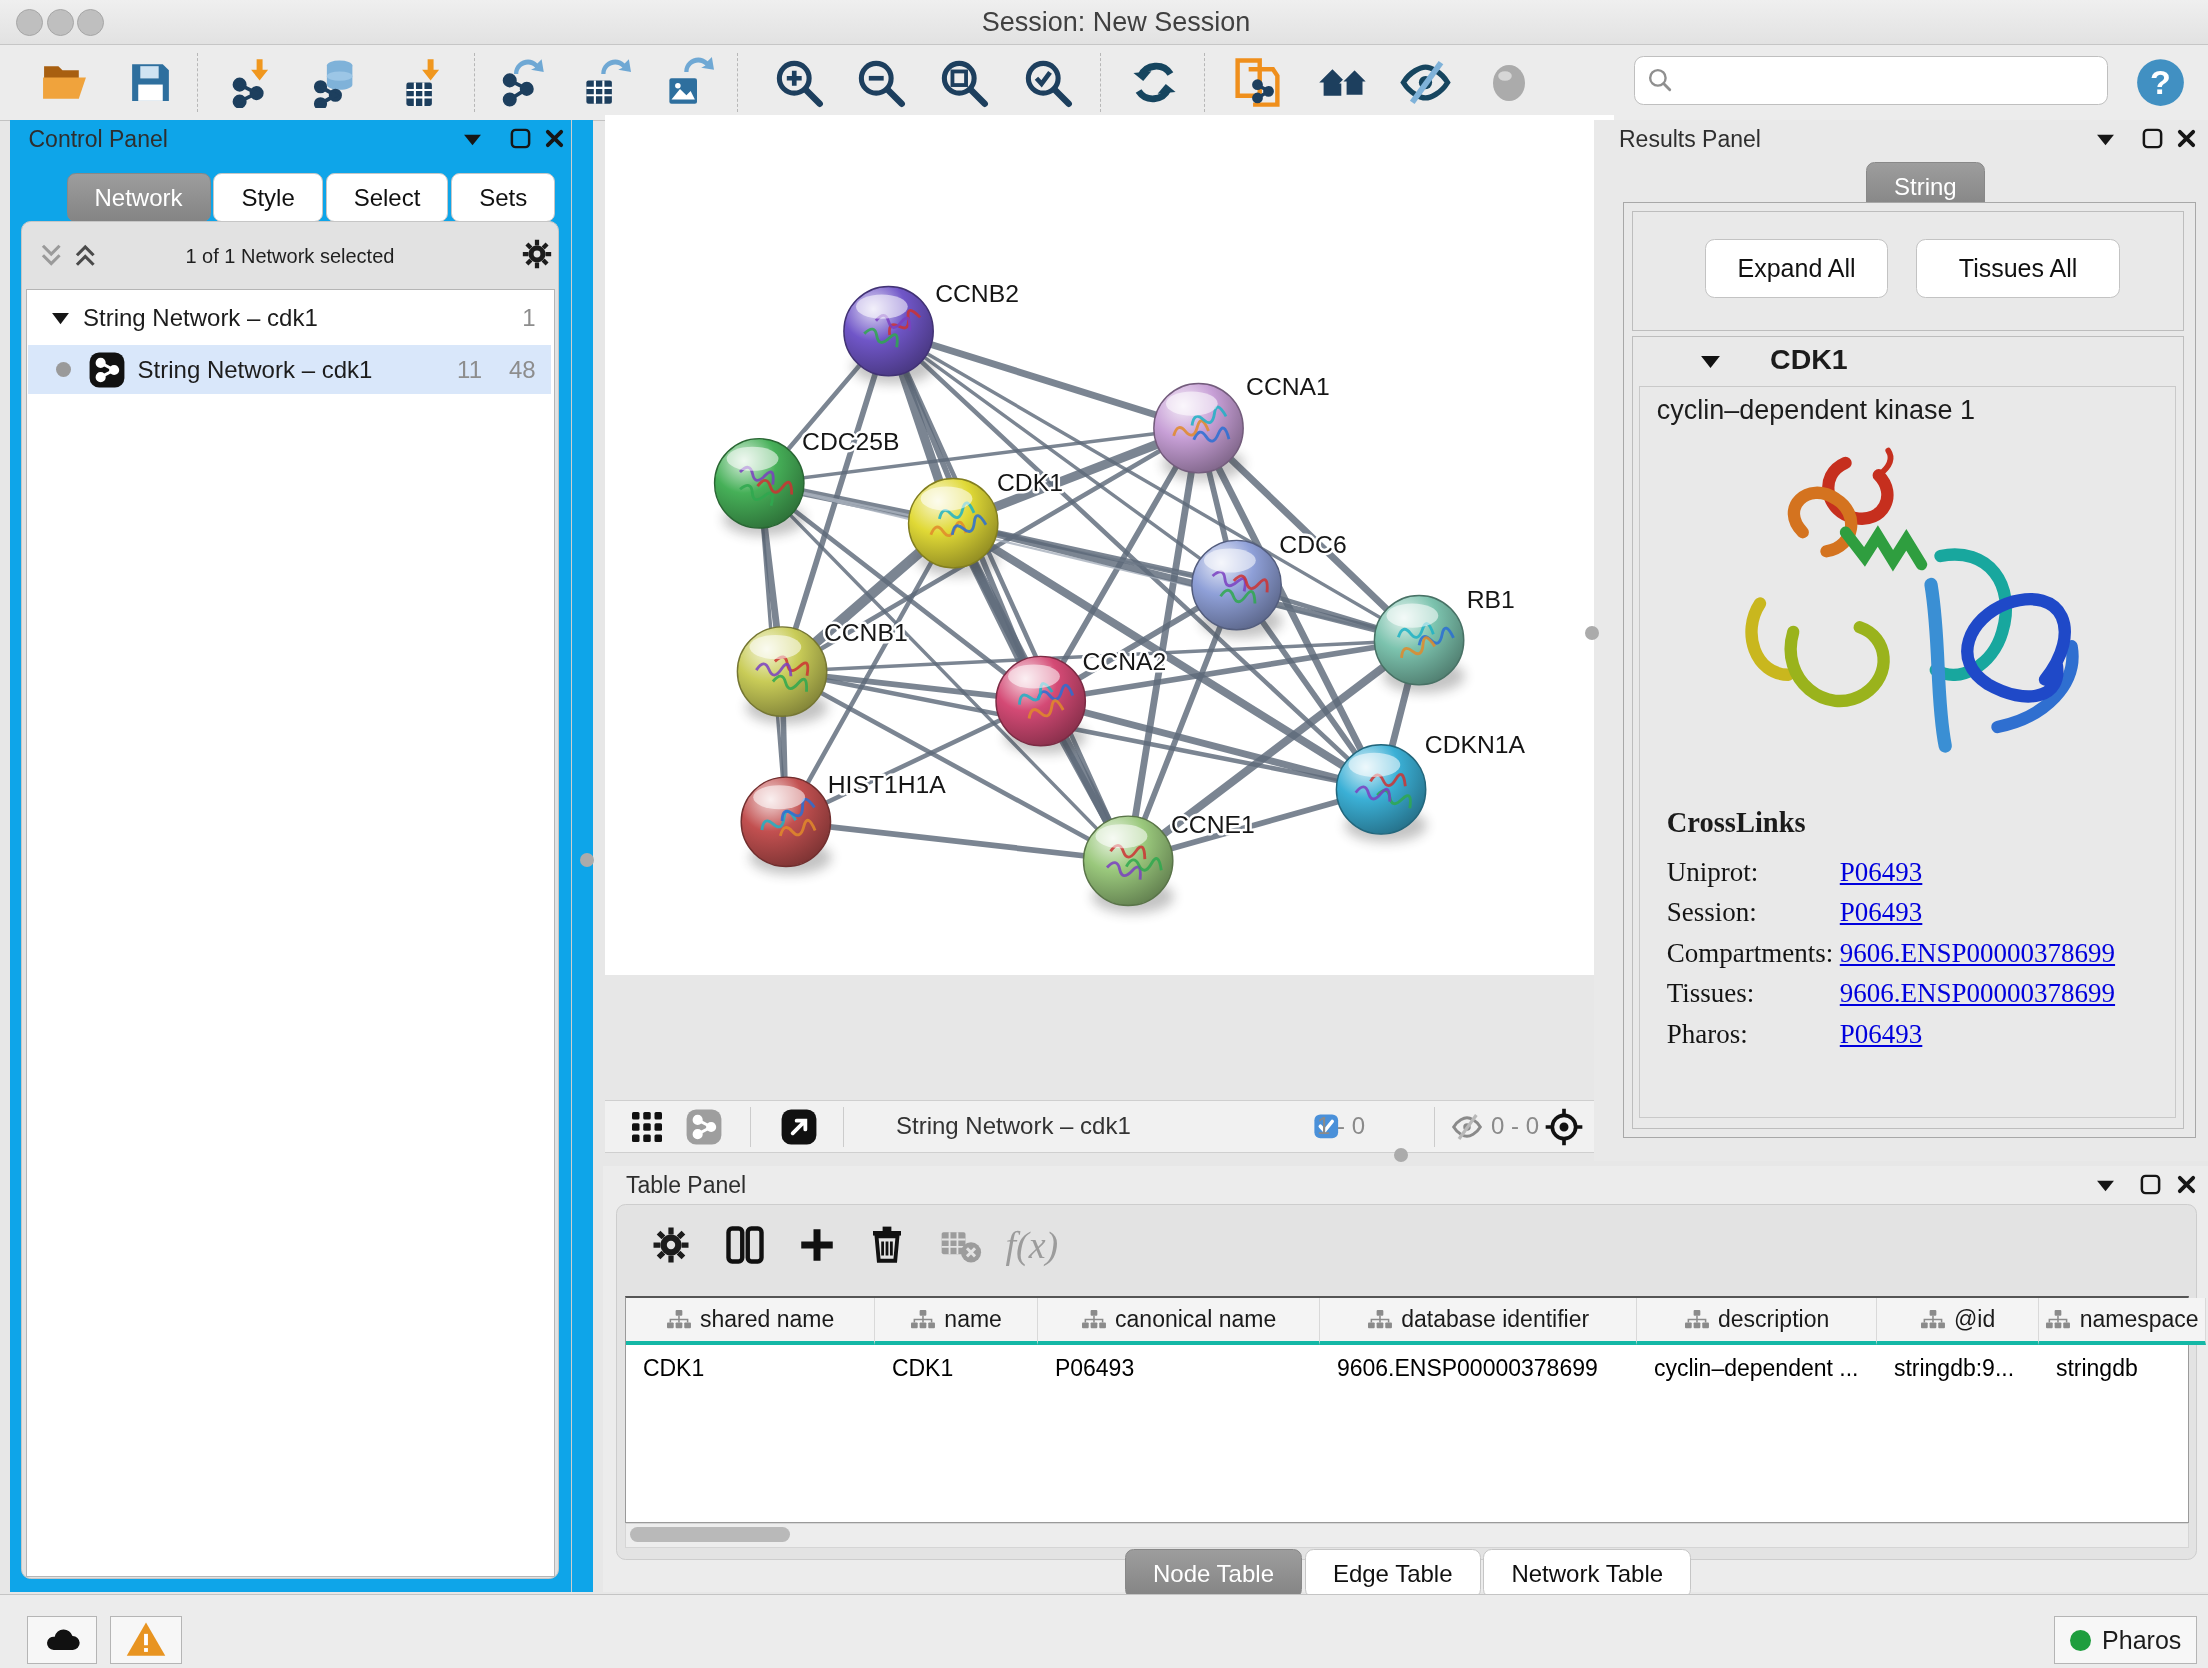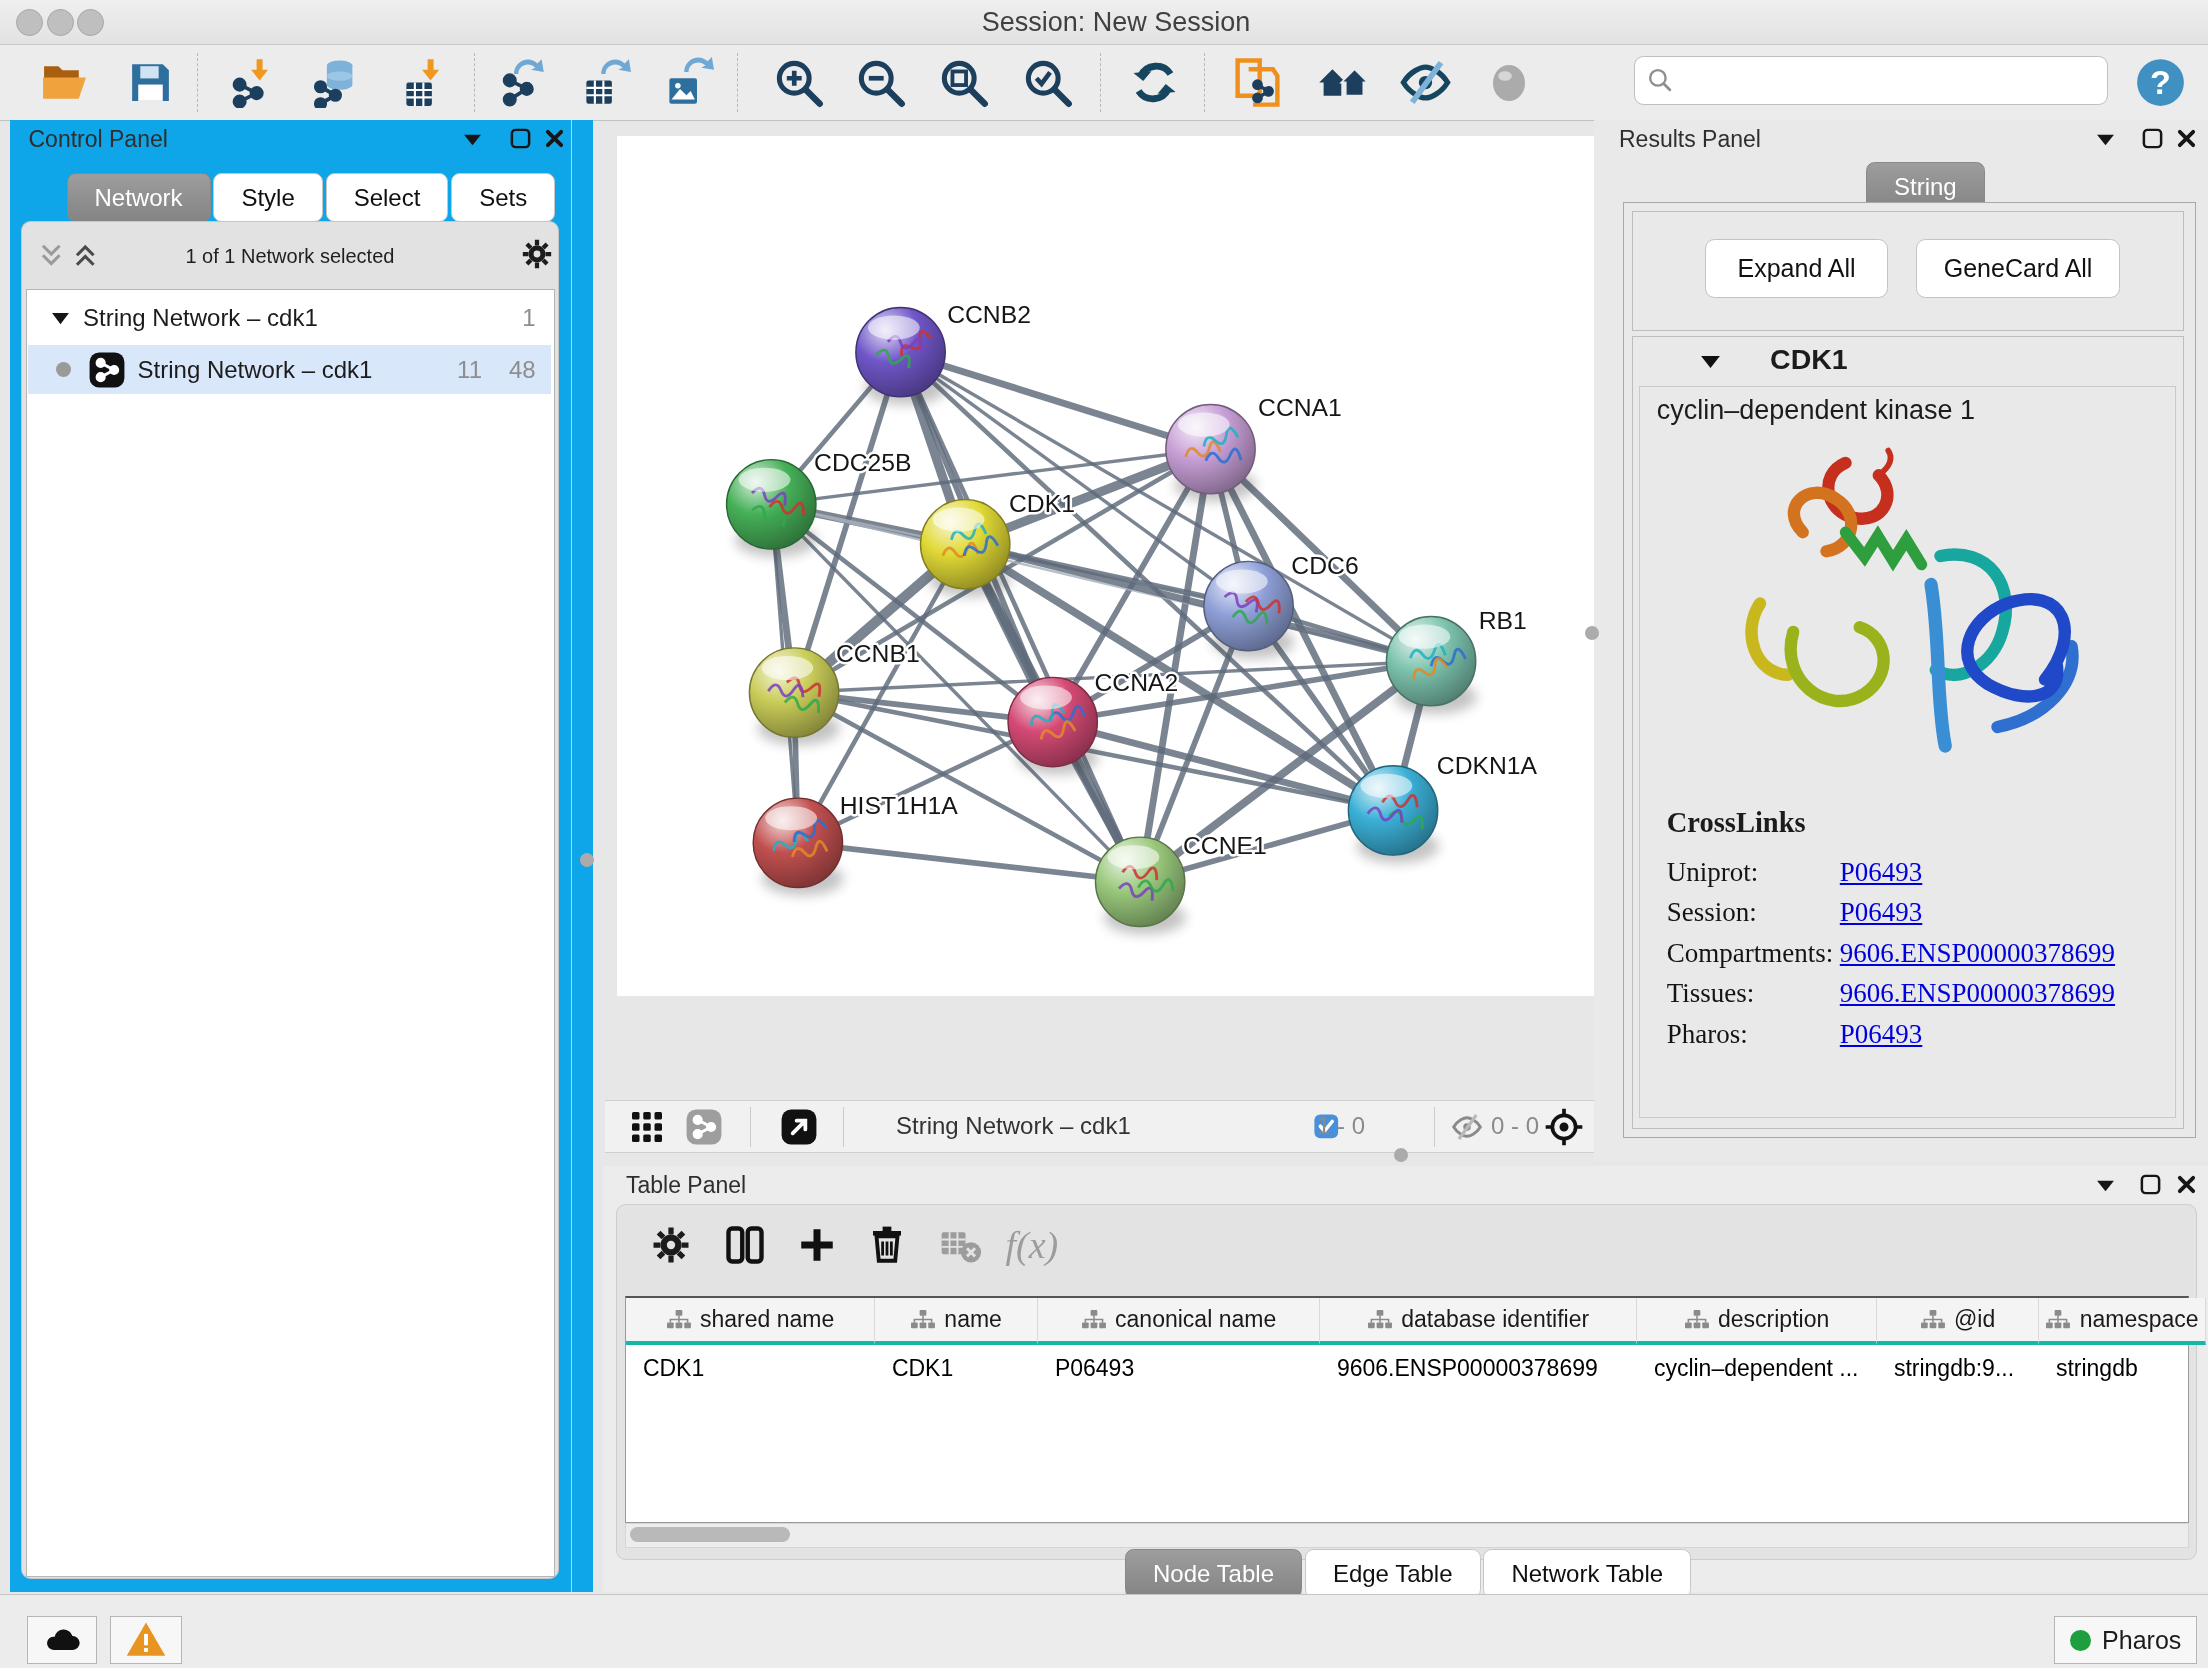--- a/index.html
+++ b/index.html
@@ -27,21 +27,21 @@
   .btn{display:inline-flex;align-items:center;justify-content:center;background:#fff;
        border:1px solid #c3c3c3;border-radius:9.5px;font-size:25px;color:#111;}
   
   .ctrl{left:9.5px;top:120px;width:559px;height:1472px;background:#0ea5e9;}
   .ctrlbox{position:absolute;left:11.4px;top:101px;width:536px;height:1356px;background:#e2e2e2;
            border:1px solid #c6c6c6;border-radius:9.5px;}
   .treebox{position:absolute;left:3.8px;top:67px;width:527px;height:1286px;background:#fff;border:1px solid #b5b5b5;}
   .trow{position:absolute;left:1px;width:523px;height:49px;display:flex;align-items:center;font-size:24px;}
   .cnum{color:#8d8d8d;font-size:24px;}
   
-  .netcanvas{left:605px;top:136px;width:985px;height:860px;background:#ffffff;margin-left:12px;}
+  .netcanvas{left:605px;top:115px;width:985px;height:860px;background:#ffffff;}
   .ntoolbar{left:605px;top:1100px;width:985px;height:51px;background:#f1f1f1;
             border-top:1px solid #cfcfcf;border-bottom:1px solid #cfcfcf;}
   .nti{position:absolute;top:5.7px;width:42px;height:40px;display:flex;align-items:center;justify-content:center;}
   .ntsep{position:absolute;top:5.7px;height:40px;border-left:1px solid #cccccc;}
   .ntext{font-size:24px;color:#333;}
   .gray{color:#8a8a8a;}
   
   .res{left:1594px;top:120px;width:614px;height:1041px;background:#e9e9e9;}
   .resbox{position:absolute;left:28.5px;top:82px;width:571px;height:934px;border:1px solid #a8a8a8;background:#e9e9e9;}
   .rsect{position:absolute;left:8.6px;width:550px;border:1px solid #bdbdbd;background:#e9e9e9;}
@@ -578,21 +578,21 @@
     </span>
   <span class="wc" style="position:absolute;left:576px;top:3.8px">
     <svg width="21" height="21" viewBox="0 0 22 22">
         <path d="M4 4l14 14M18 4L4 18" stroke="#161616" stroke-width="4" stroke-linecap="round"></path>
       </svg>
     </span>
   <div class="tab active" style="position:absolute;left:272px;top:42px">String</div>
   <div class="resbox">
     <div class="rsect" style="top:7.6px;height:118px">
       <div class="btn" style="position:absolute;left:72px;top:27px;width:181px;height:57px">Expand All</div>
-      <div class="btn" style="position:absolute;left:283px;top:27px;width:202px;height:57px">GeneCard All</div>
+      <div class="btn" style="position:absolute;left:283px;top:27px;width:202px;height:57px">Tissues All</div>
     </div>
     <div class="rsect" style="top:133px;height:791px">
       <svg width="21" height="16" viewBox="0 0 22 17" style="position:absolute;left:67px;top:17px">
           <path d="M1 2h20L11 15z" fill="#111"></path>
         </svg>
       <div style="position:absolute;left:137px;top:5.7px;font-size:28.5px;font-weight:bold">CDK1</div>
       <div style="position:absolute;left:5.7px;top:49px;width:535px;height:730px;border:1px solid #c9c9c9">
         <div style="position:absolute;left:17px;top:7.6px;font-size:27px">cyclin–dependent kinase 1</div>
         <svg width="399" height="361" viewBox="0 0 420 380" style="position:absolute;left:63px;top:55px">
           <g fill="none" stroke-linecap="round" stroke-width="13">

